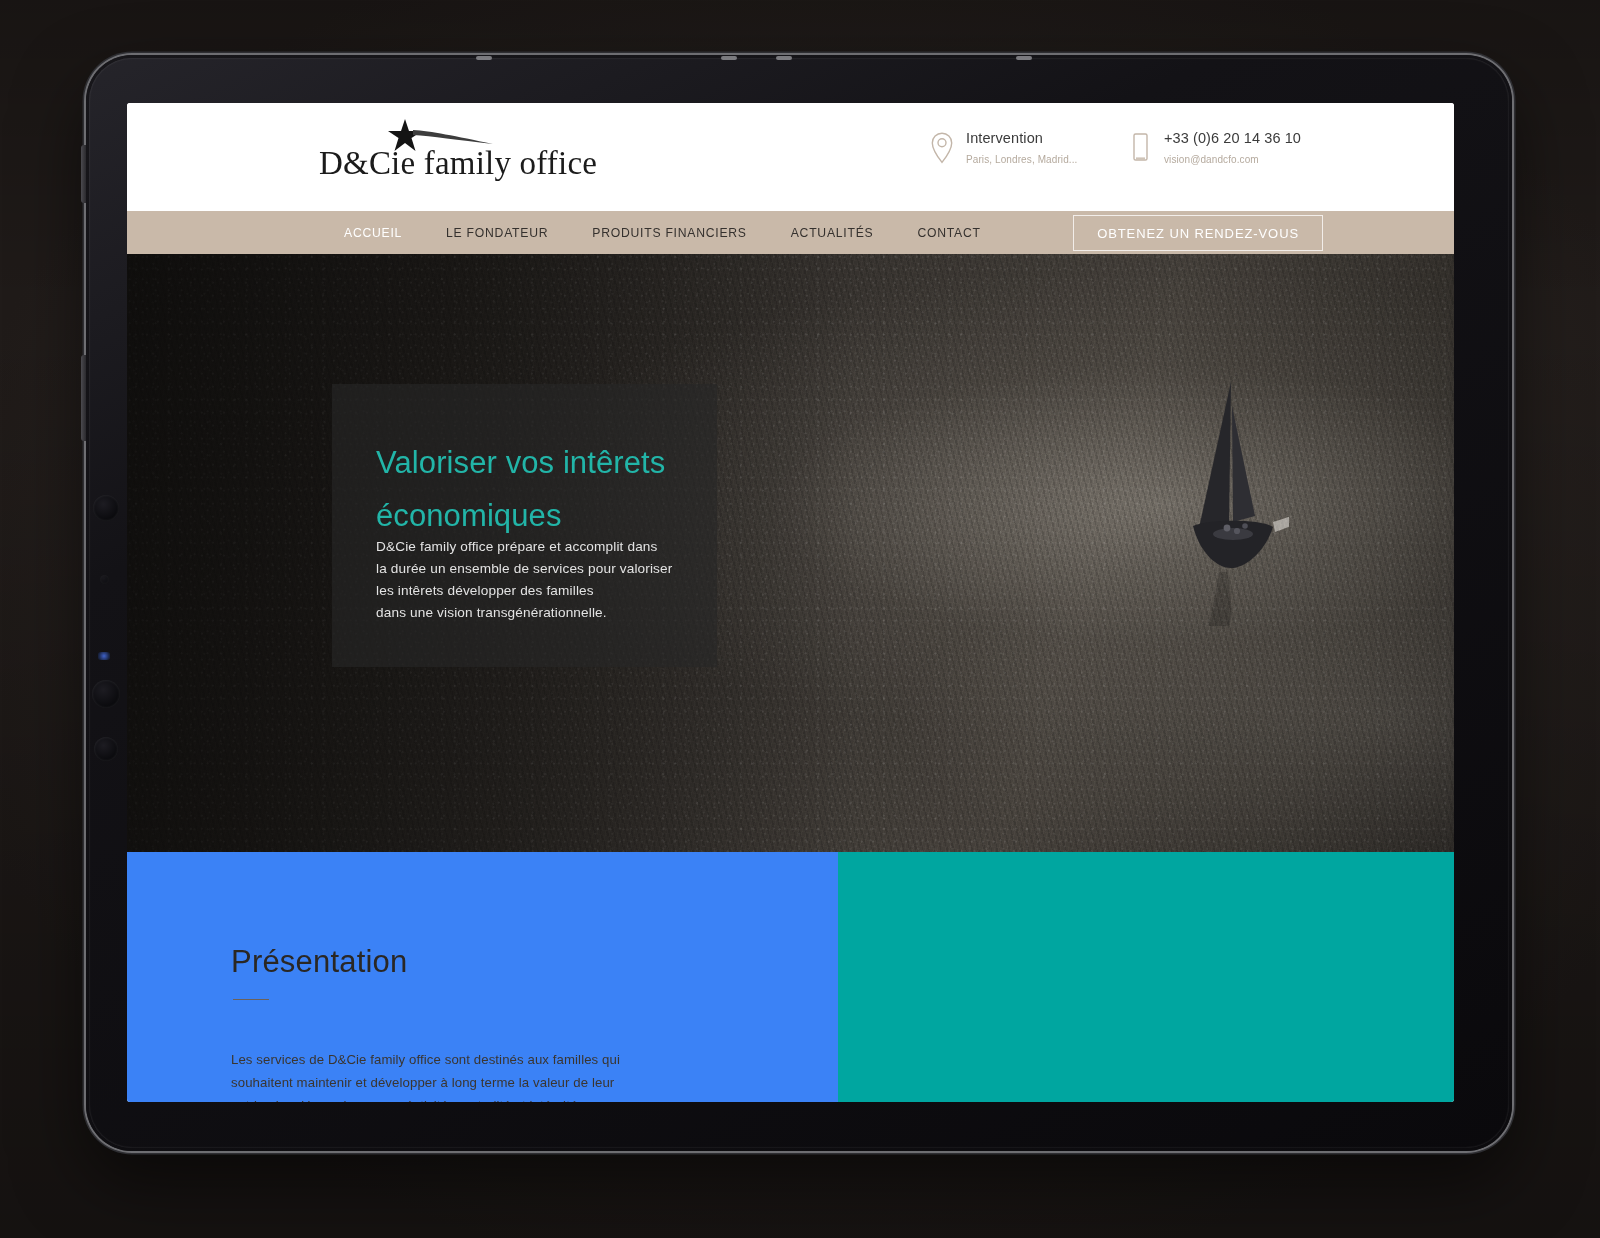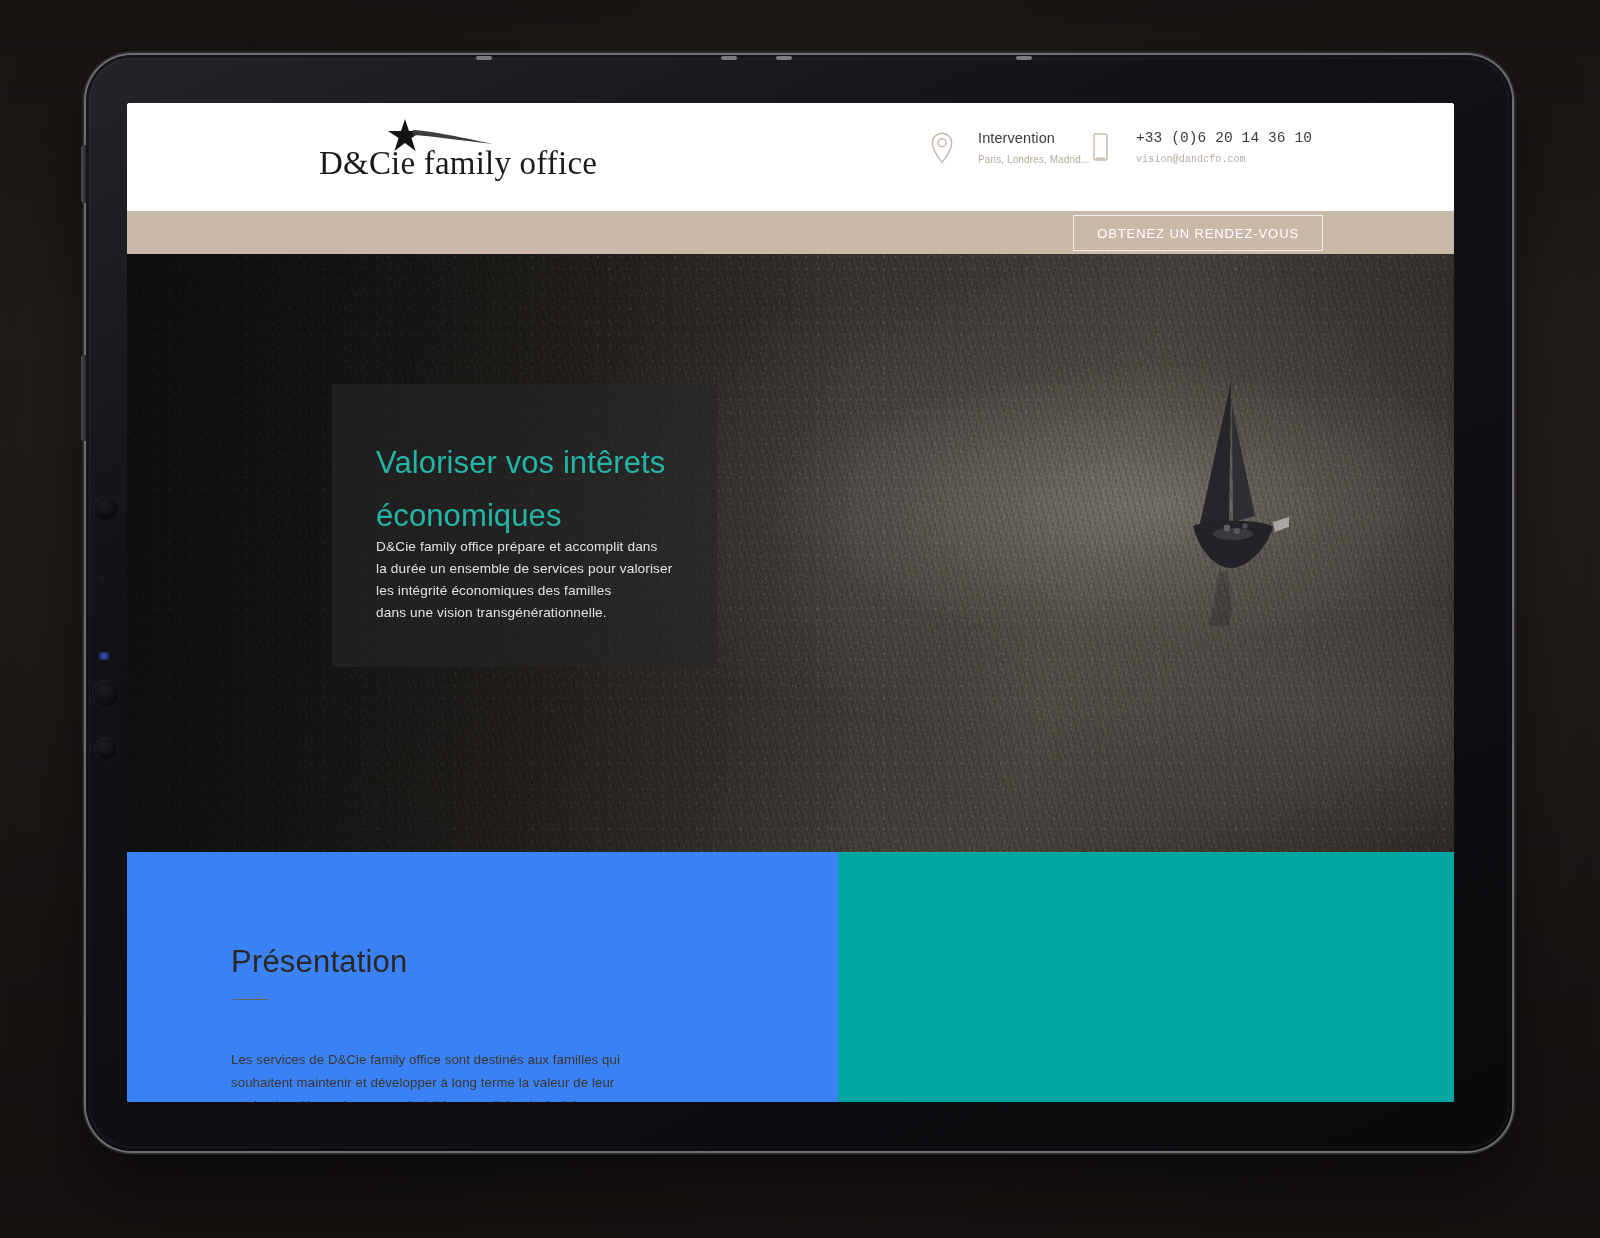--- a/index.html
+++ b/index.html
@@ -127,24 +127,24 @@
     letter-spacing: .2px;
     color: #1b1b1b;
     white-space: nowrap;
   }
 
   .contact-block{
     position:absolute;
     top: 26px;
     display:flex;
     align-items: flex-start;
-    gap: 23px;
+    gap: 11px;
   }
   #contact-location{ left: 802px; }
-  #contact-phone{ left: 960px; font-family: Liberation Mono, monospace; }
+  #contact-phone{ left: 1000px; }
   .contact-icon{ width:26px; height:34px; flex:none; margin-top:2px;}
   .contact-lines{ line-height:1; padding-top:2px;}
   .contact-primary{
     font-size: 14.5px;
     color: #3b3b3b;
     letter-spacing:.1px;
     margin-bottom: 9px;
     white-space:nowrap;
   }
   .contact-secondary{
@@ -373,20 +373,27 @@
             <rect x="9" y="26.4" width="9" height="2.4" fill="#cfc4b8"></rect>
           </svg>
           <div class="contact-lines">
             <div class="contact-primary">+33 (0)6 20 14 36 10</div>
             <div class="contact-secondary">vision@dandcfo.com</div>
           </div>
         </div>
       </header>
 
       <nav id="site-nav">
+        <div id="nav-items">
+          <div class="nav-item active">ACCUEIL</div>
+          <div class="nav-item">LE FONDATEUR</div>
+          <div class="nav-item">PRODUITS FINANCIERS</div>
+          <div class="nav-item">ACTUALITÉS</div>
+          <div class="nav-item">CONTACT</div>
+        </div>
         <div id="nav-cta">OBTENEZ UN RENDEZ-VOUS</div>
       </nav>
 
       <section id="hero">
         <div id="hero-photo"></div>
         <div id="hero-texture"></div>
         <div id="hero-texture2"></div>
         <div id="hero-vignette"></div>
 
         <svg id="sailboat" viewBox="0 0 120 250">
@@ -402,21 +409,21 @@
         </svg>
 
         <div id="hero-card">
           <div id="hero-title">
             <span>Valoriser vos intêrets</span>
             <span>économiques</span>
           </div>
           <div id="hero-body">
             <span>D&amp;Cie family office prépare et accomplit dans</span>
             <span>la durée un ensemble de services pour valoriser</span>
-            <span>les intégrité économiques des familles</span>
+            <span>les intêrets développer des familles</span>
             <span>dans une vision transgénérationnelle.</span>
           </div>
         </div>
       </section>
 
       <section id="panels">
 
         <div id="panel-presentation">
           <div class="panel-title">Présentation</div>
           <div class="panel-rule"></div>

